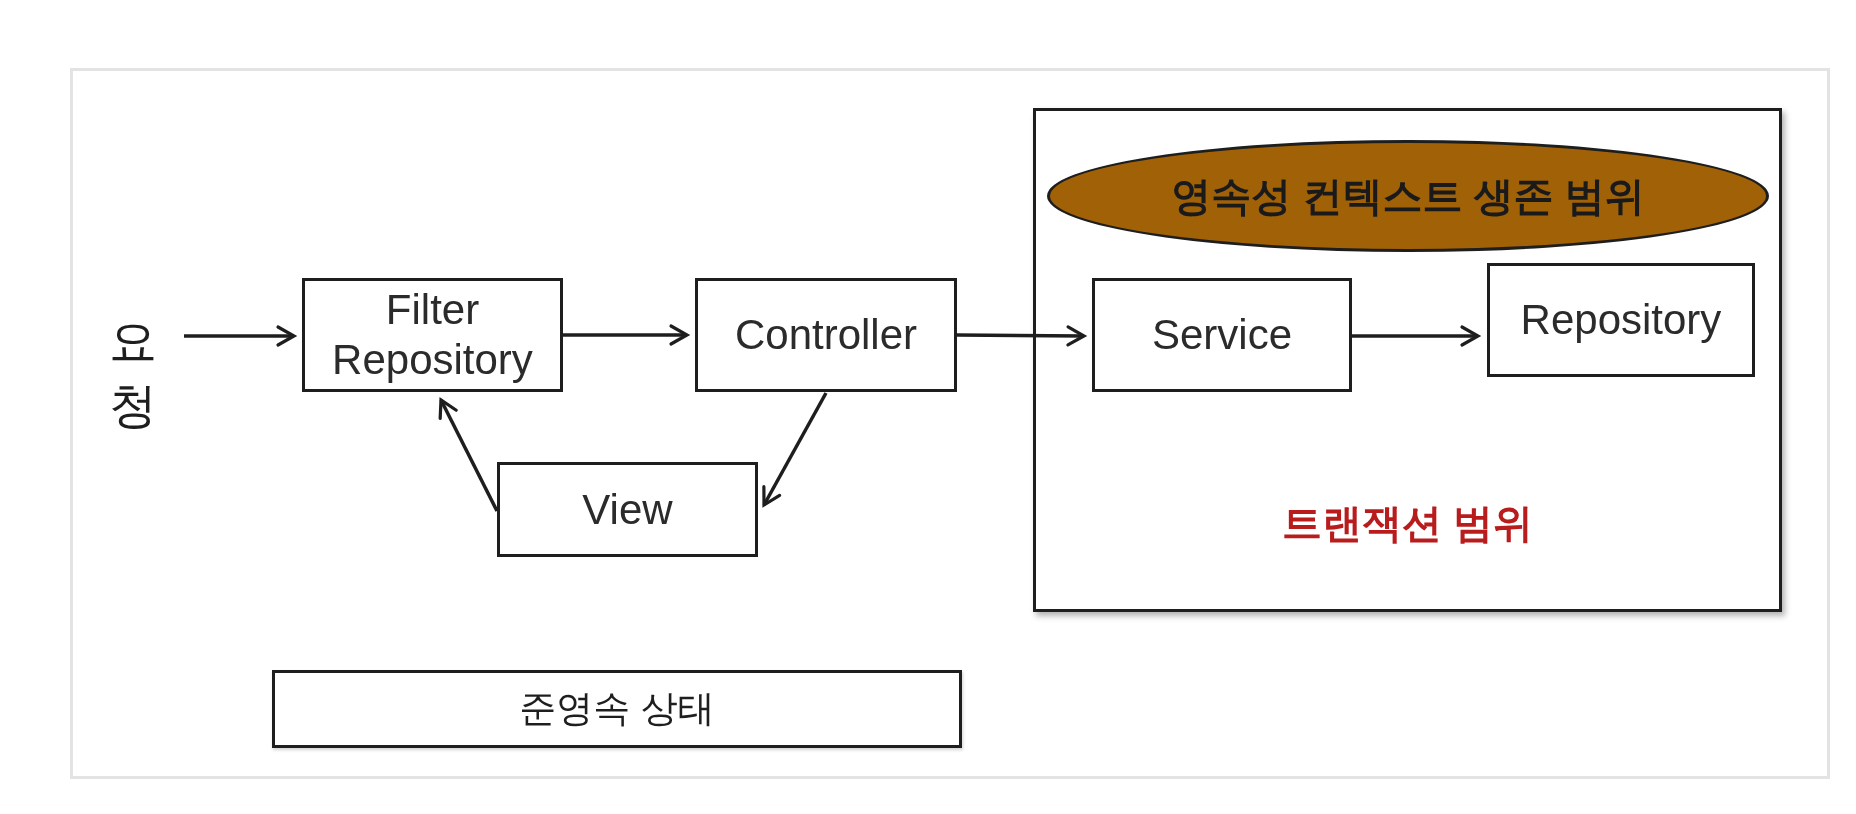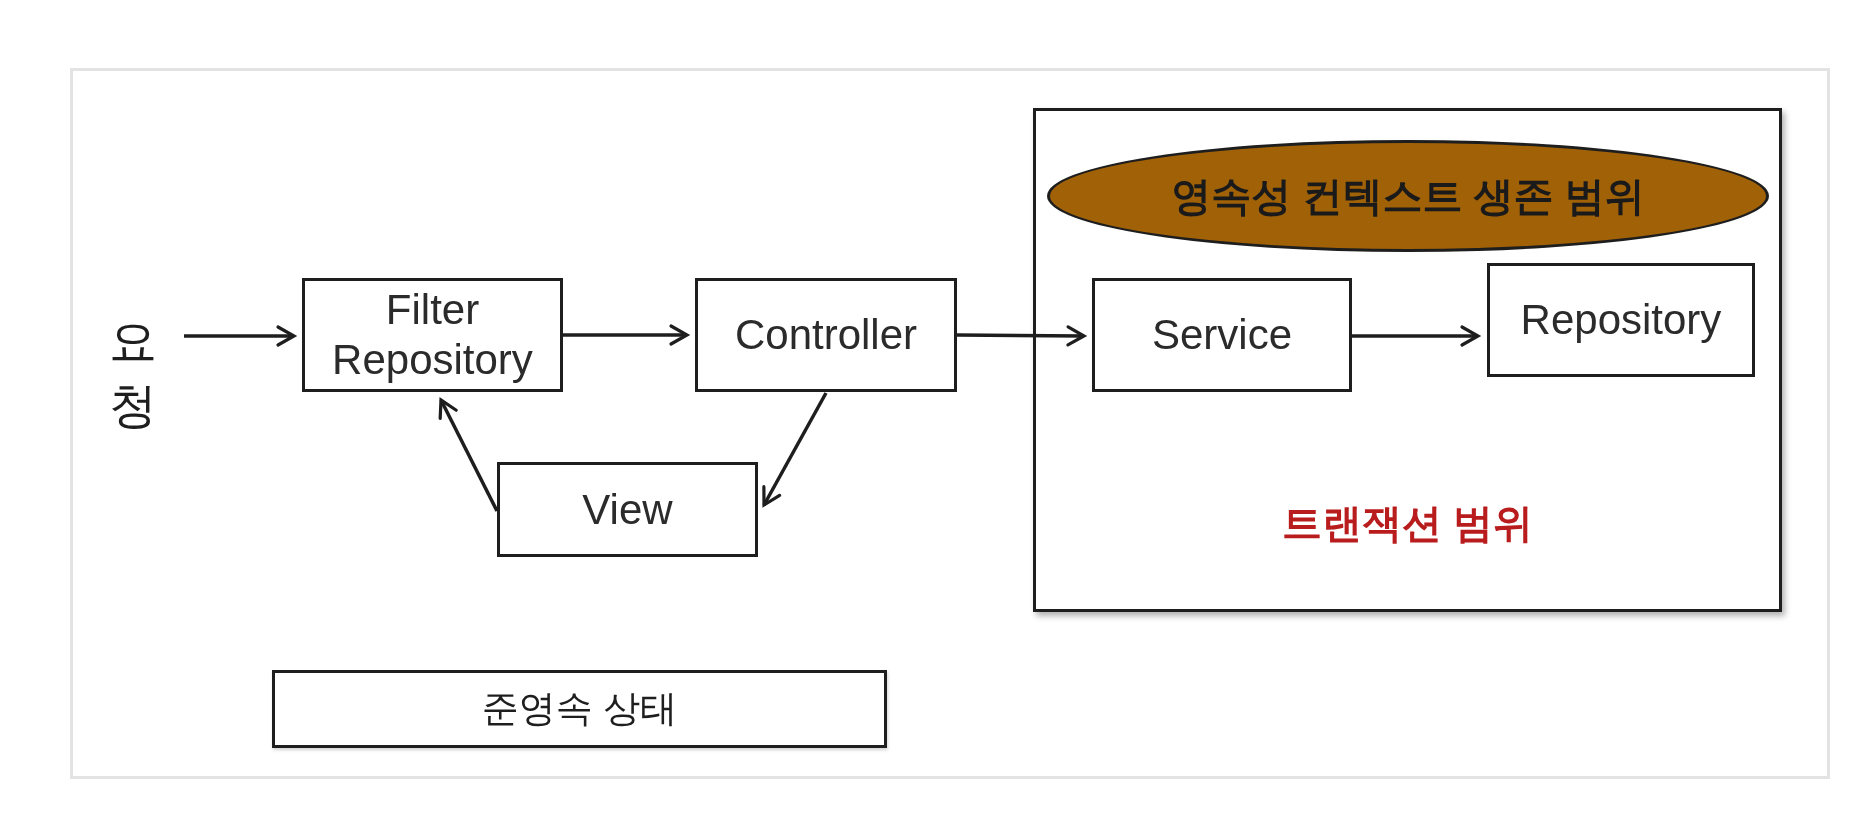--- a/index.html
+++ b/index.html
@@ -40,21 +40,21 @@
   .tx-label{
     position:absolute;left:1033px;top:496px;width:749px;text-align:center;
     font-size:40px;font-weight:bold;color:#b91c1c;z-index:2;
   }
   .state-box{
     position:absolute;border:3px solid #1e1e1e;background:#ffffff;box-sizing:border-box;
     display:flex;align-items:center;justify-content:center;
     font-size:37px;color:#1e1e1e;z-index:2;
     box-shadow:1px 2px 3px rgba(0,0,0,0.18);
   }
-  .state-detached{left:272px;top:670px;width:615px;height:78px;}
+  .state-detached{left:272px;top:670px;width:690px;height:78px;}
   .state-persistent{left:1035px;top:670px;width:747px;height:79px;}
   .arrow-layer{
     position:absolute;left:0;top:0;width:1856px;height:814px;
     z-index:4;pointer-events:none;
   }
 </style>
 </head>
 <body>
 
 <div class="stage">

